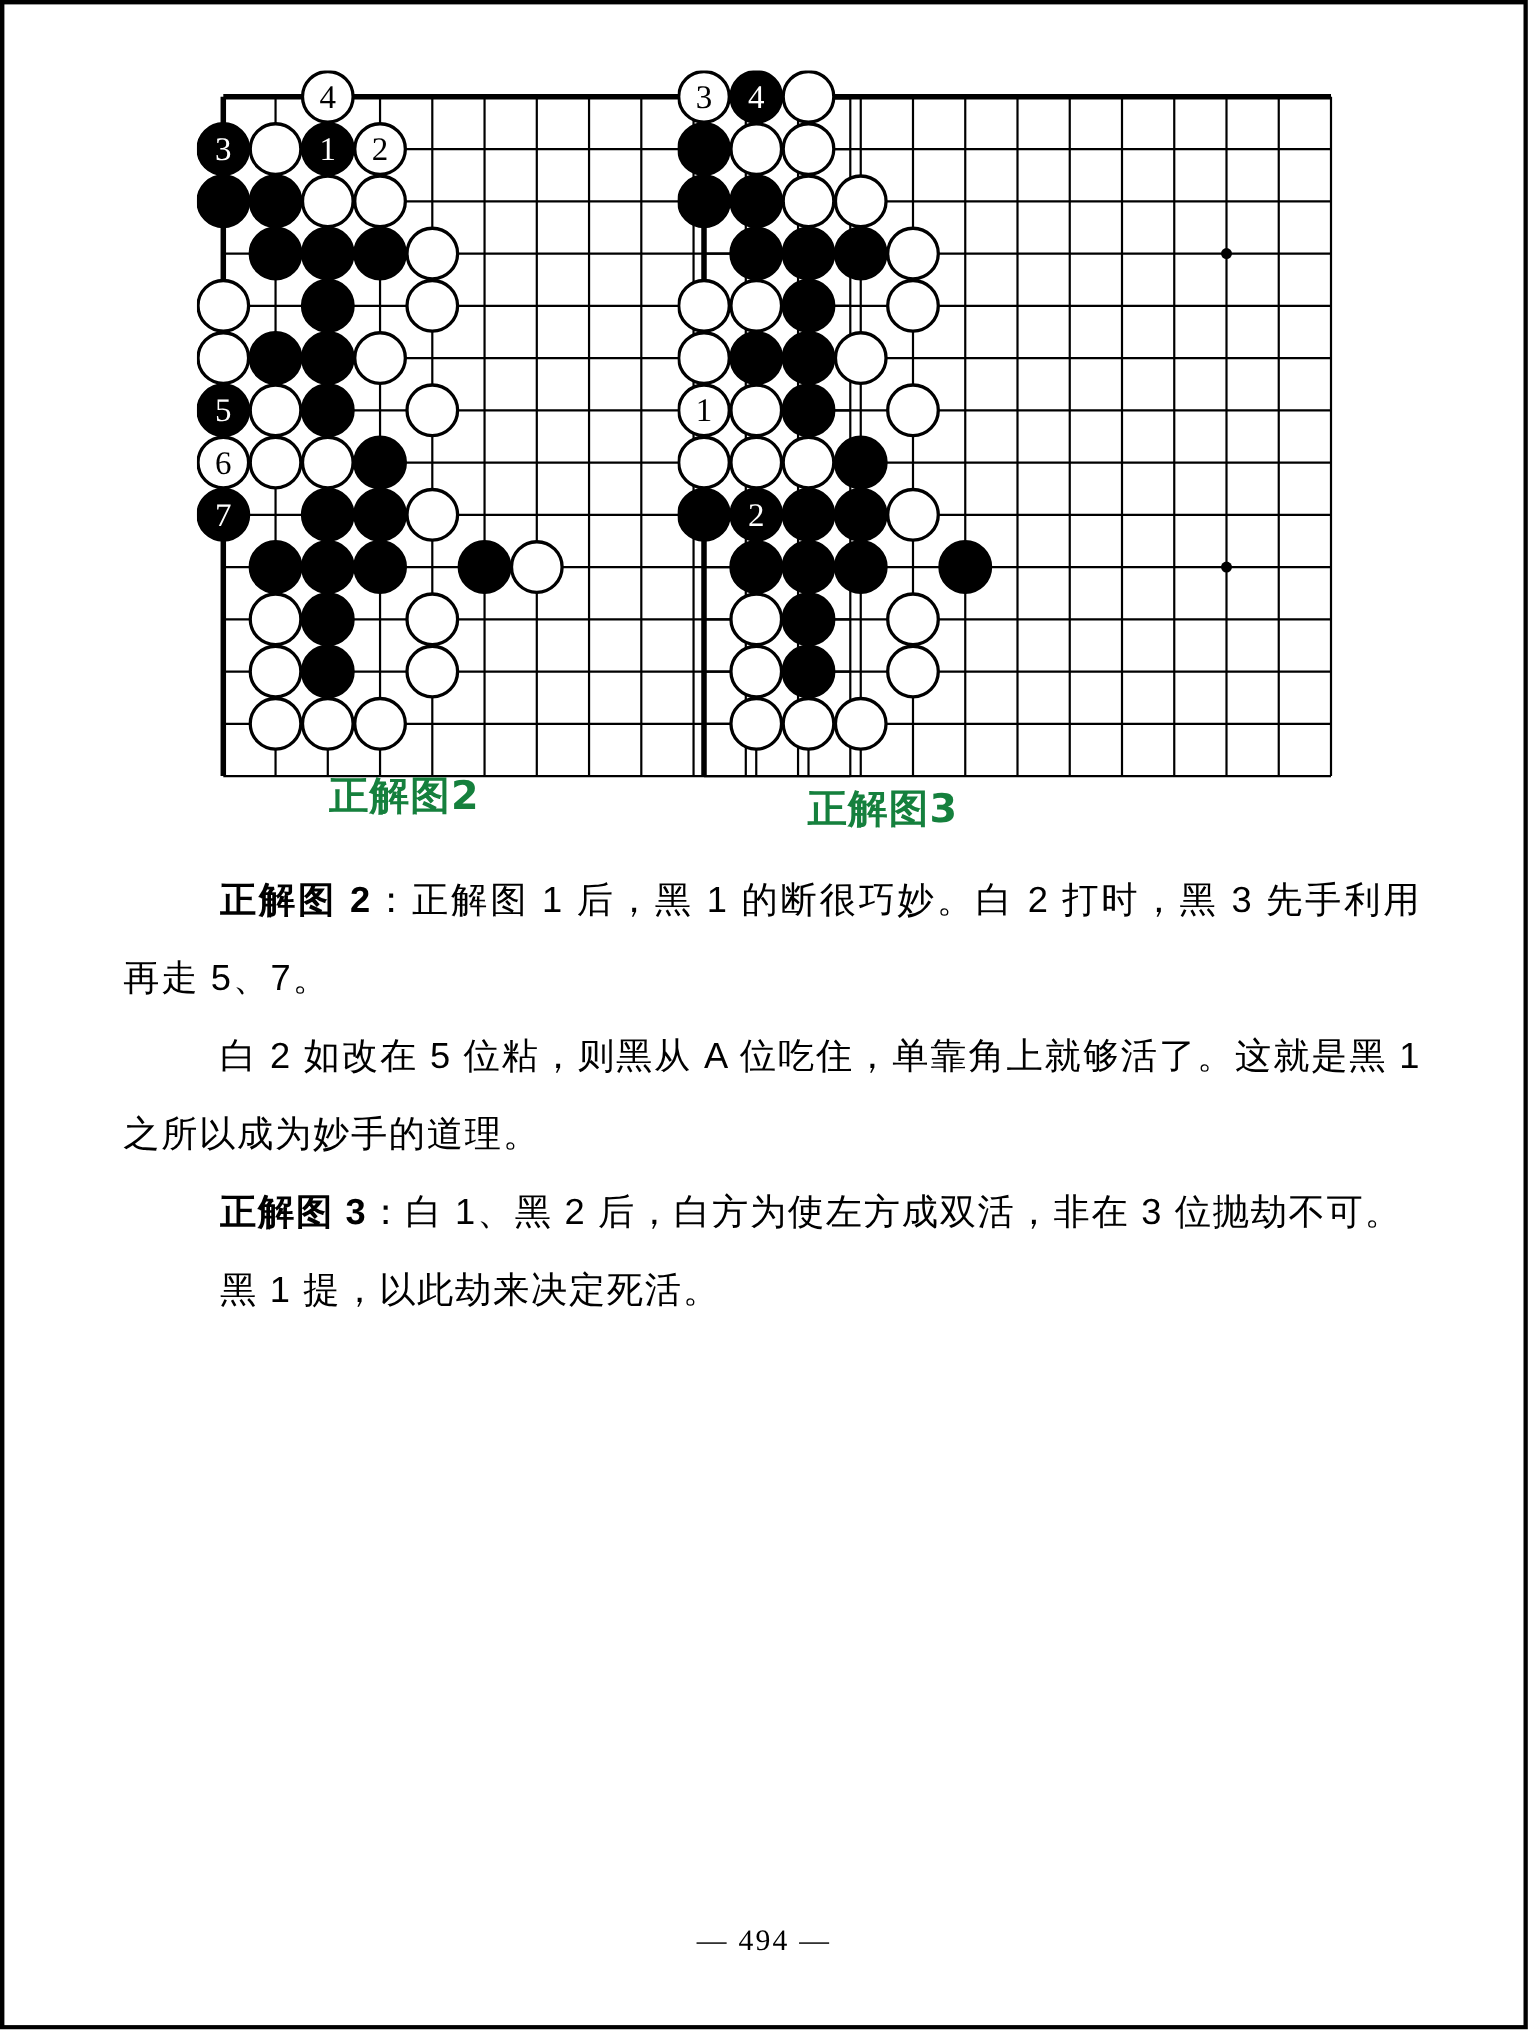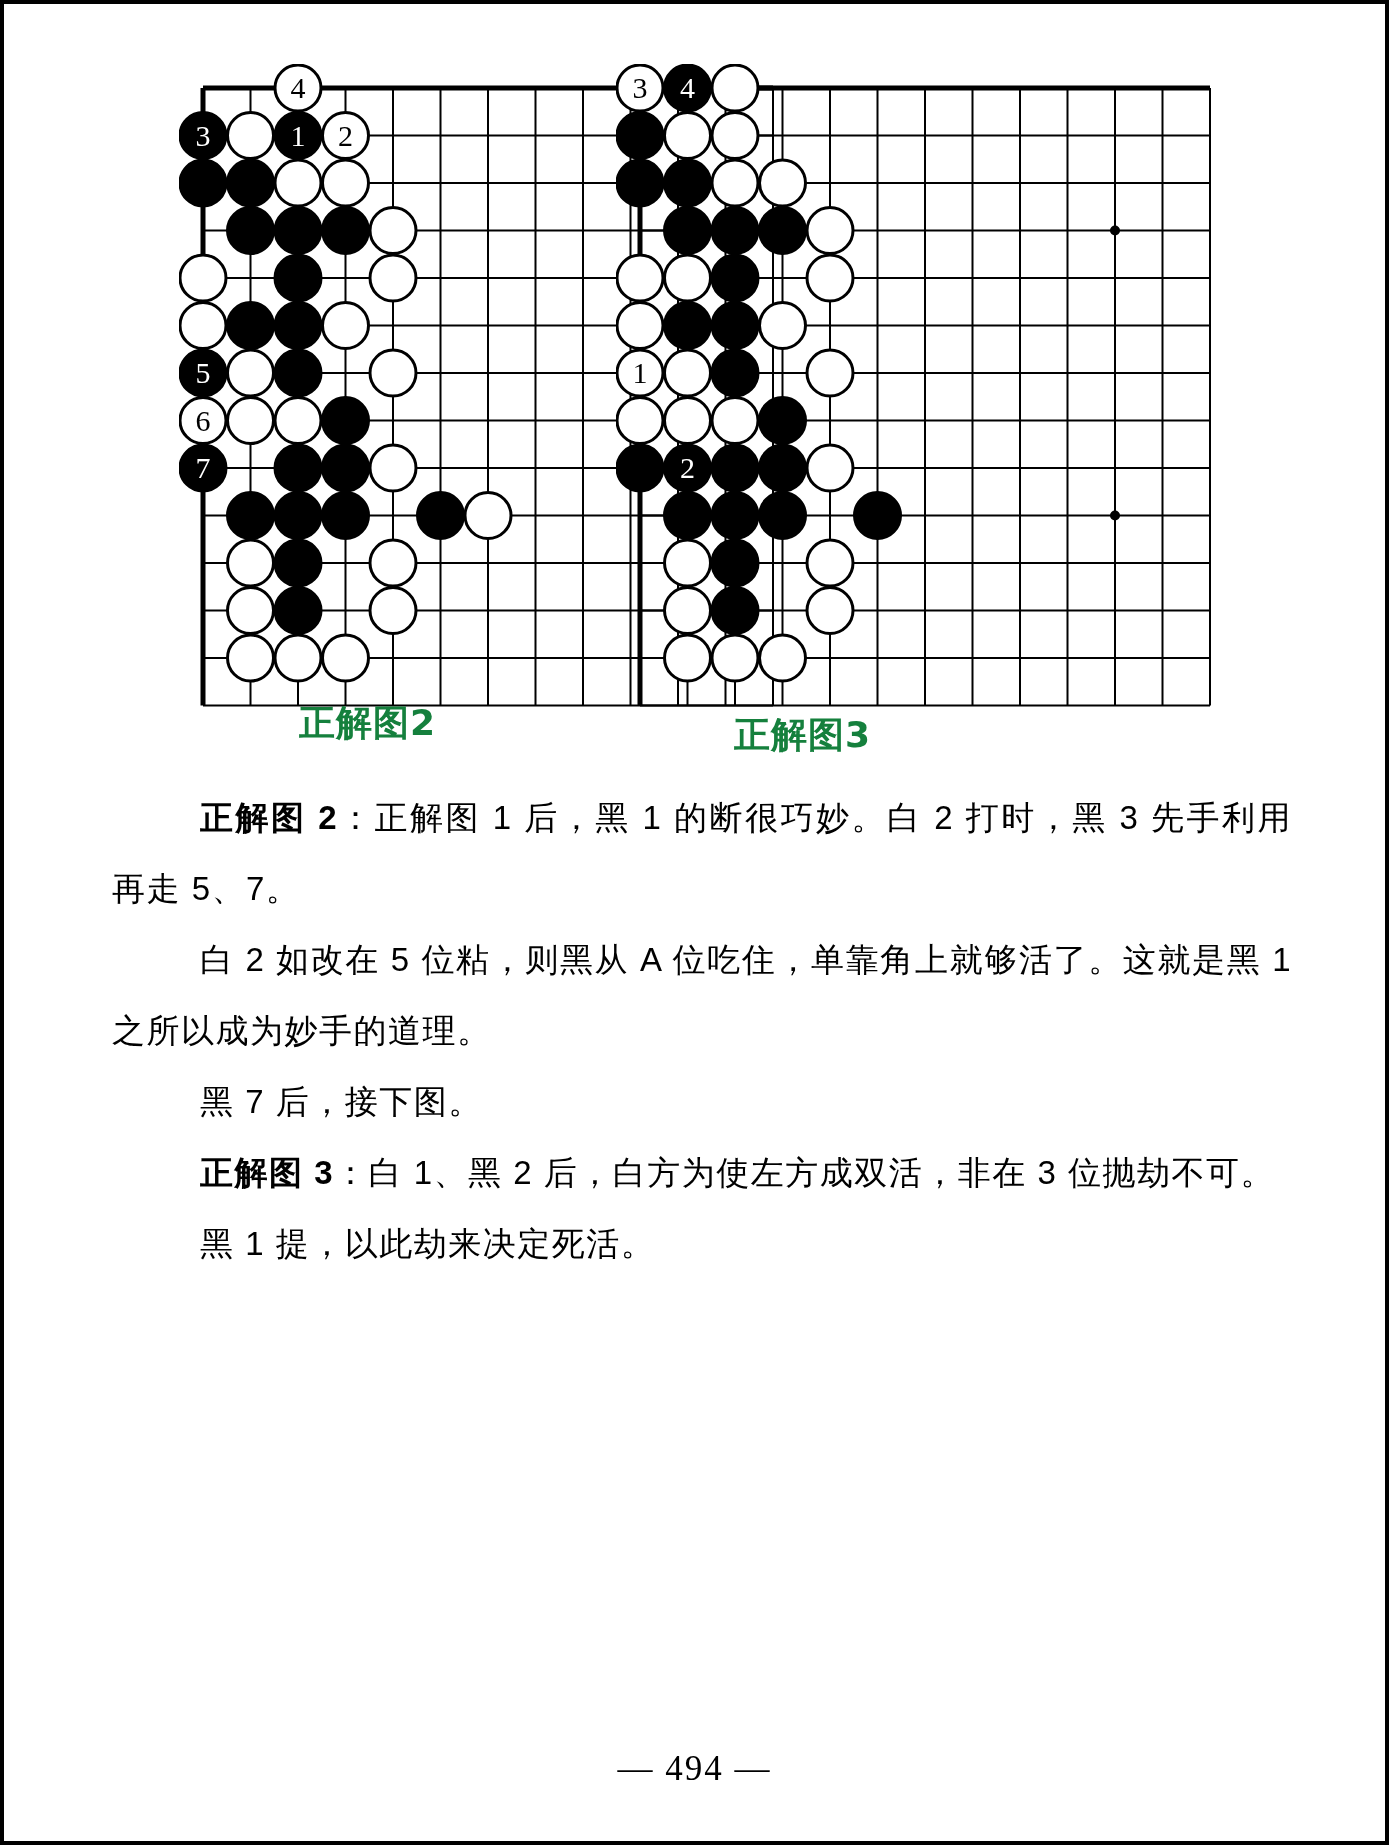--- a/index.html
+++ b/index.html
@@ -75,21 +75,21 @@
   }
   .para b { font-weight: bold; }
 
   .pagenum {
     position: absolute;
     left: 0;
     right: 0;
     top: 1745px;
     text-align: center;
     font-family: "Liberation Serif", serif;
-    font-size: 35px;
+    font-size: 27px;
     color: #000;
     letter-spacing: 2px;
   }
 </style>
 </head>
 <body>
 
 <div id="page">
   <div id="inner">
 
@@ -454,20 +454,19 @@
           </svg>
         </div>
 
       <div class="caption" id="caption-left">正解图2</div>
       <div class="caption" id="caption-right">正解图3</div>
     </div>
 
     <div class="bodytext">
       <p class="para"><b>正解图 2</b><span>：正解图 1 后，黑 1 的断很巧妙。白 2 打时，黑 3 先手利用再走 5、7。</span></p>
       <p class="para">白 2 如改在 5 位粘，则黑从 A 位吃住，单靠角上就够活了。这就是黑 1 之所以成为妙手的道理。</p>
-      <p class="para">黑 7 后，接下图。</p>
       <p class="para"><b>正解图 3</b><span>：白 1、黑 2 后，白方为使左方成双活，非在 3 位抛劫不可。</span></p>
       <p class="para">黑 1 提，以此劫来决定死活。</p>
     </div>
 
     <div class="pagenum">— 494 —</div>
   </div>
 </div>
 
 </body></html>

